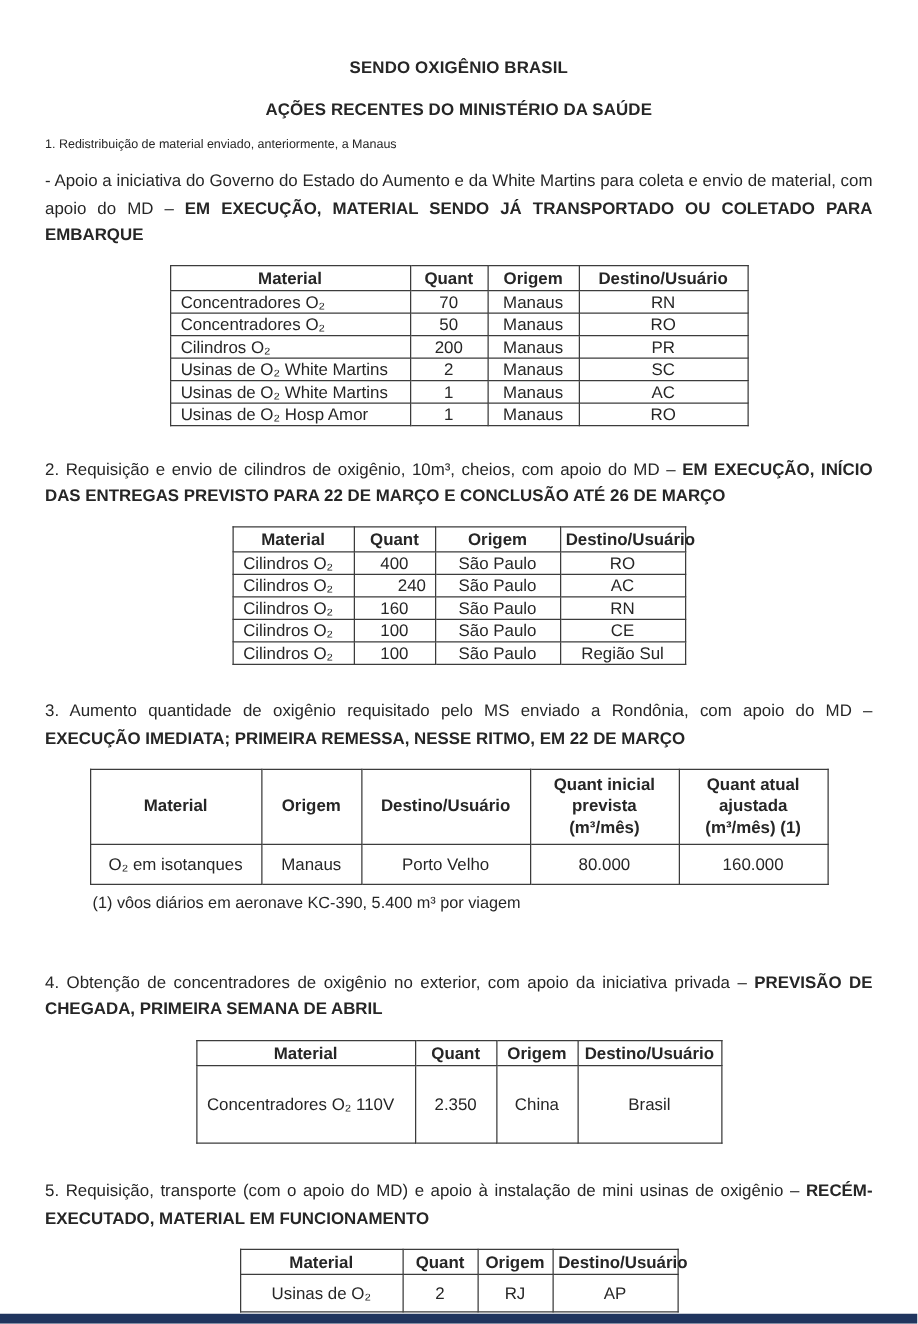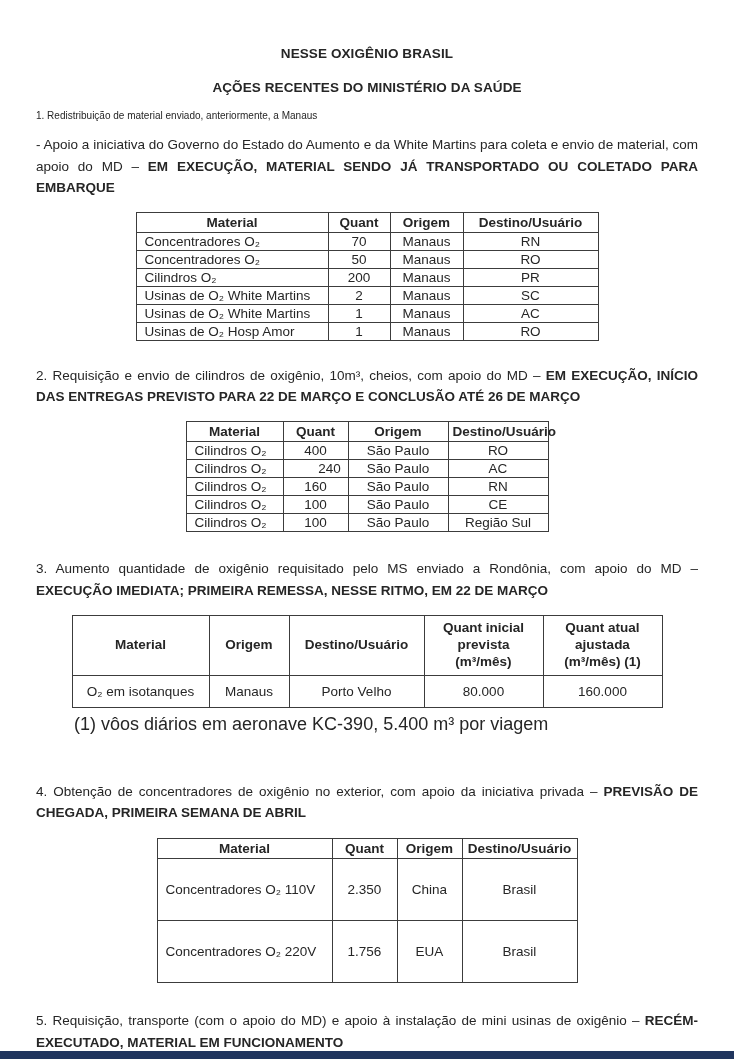--- a/index.html
+++ b/index.html
@@ -47,34 +47,34 @@
   .tbl-3 th { padding: 4px 12px; line-height: 1.25; }
   .tbl-3 td { padding: 8px 4px; }
   .tbl-4 { width: 420px; margin-top: 14px; }
   .tbl-4 td { padding: 23px 4px; }
   .tbl-5 { width: 350px; margin-top: 14px; }
   .tbl-5 td { padding: 7px 4px; margin-left: 28px; }
 
   .left-first td:first-child { text-align: left; padding-left: 8px; }
 
   .footnote {
-    font-size: 18px; margin-top: 6px; margin-left: 38px;
+    font-size: 13px; margin-top: 6px; margin-left: 38px;
   }
 
   .bottom-bar {
     position: absolute; left: 0; bottom: 0;
     width: 100%; height: 8px;
   }
 </style>
 </head>
 <body style="color: rgb(38, 38, 38); background: rgb(255, 255, 255);">
 
 <div class="page">
 
-  <div class="doc-title">NESSE OXIGÊNIO BRASIL</div>
+  <div class="doc-title">SENDO OXIGÊNIO BRASIL</div>
   <div class="doc-subtitle">AÇÕES RECENTES DO MINISTÉRIO DA SAÚDE</div>
 
   <div>
     <p class="sec-heading">1. Redistribuição de material enviado, anteriormente, a Manaus</p>
     <p class="para mt-a"><span>- Apoio a iniciativa do Governo do Estado do Aumento e da White Martins para coleta e envio de material, com apoio do MD – </span><strong>EM EXECUÇÃO, MATERIAL SENDO JÁ TRANSPORTADO OU COLETADO PARA EMBARQUE</strong></p>
     <table class="tbl-1 left-first">
       <colgroup>
           <col style="width:192px">
           <col style="width:62px">
           <col style="width:73px">
@@ -230,26 +230,20 @@
             <th style="border-color: rgb(60, 60, 60);">Destino/Usuário</th>
           </tr>
         </thead>
       <tbody>
           <tr>
             <td style="border-color: rgb(60, 60, 60);">Concentradores O₂ 110V</td>
             <td style="border-color: rgb(60, 60, 60);">2.350</td>
             <td style="border-color: rgb(60, 60, 60);">China</td>
             <td style="border-color: rgb(60, 60, 60);">Brasil</td>
           </tr>
-          <tr>
-            <td style="border-color: rgb(60, 60, 60);">Concentradores O₂ 220V</td>
-            <td style="border-color: rgb(60, 60, 60);">1.756</td>
-            <td style="border-color: rgb(60, 60, 60);">EUA</td>
-            <td style="border-color: rgb(60, 60, 60);">Brasil</td>
-          </tr>
         </tbody>
     </table>
   </div>
 
   <div>
     <p class="para mt-e"><span>5. Requisição, transporte (com o apoio do MD) e apoio à instalação de mini usinas de oxigênio – </span><strong>RECÉM-EXECUTADO, MATERIAL EM FUNCIONAMENTO</strong></p>
     <table class="tbl-5">
       <colgroup>
           <col style="width:130px">
           <col style="width:60px">

